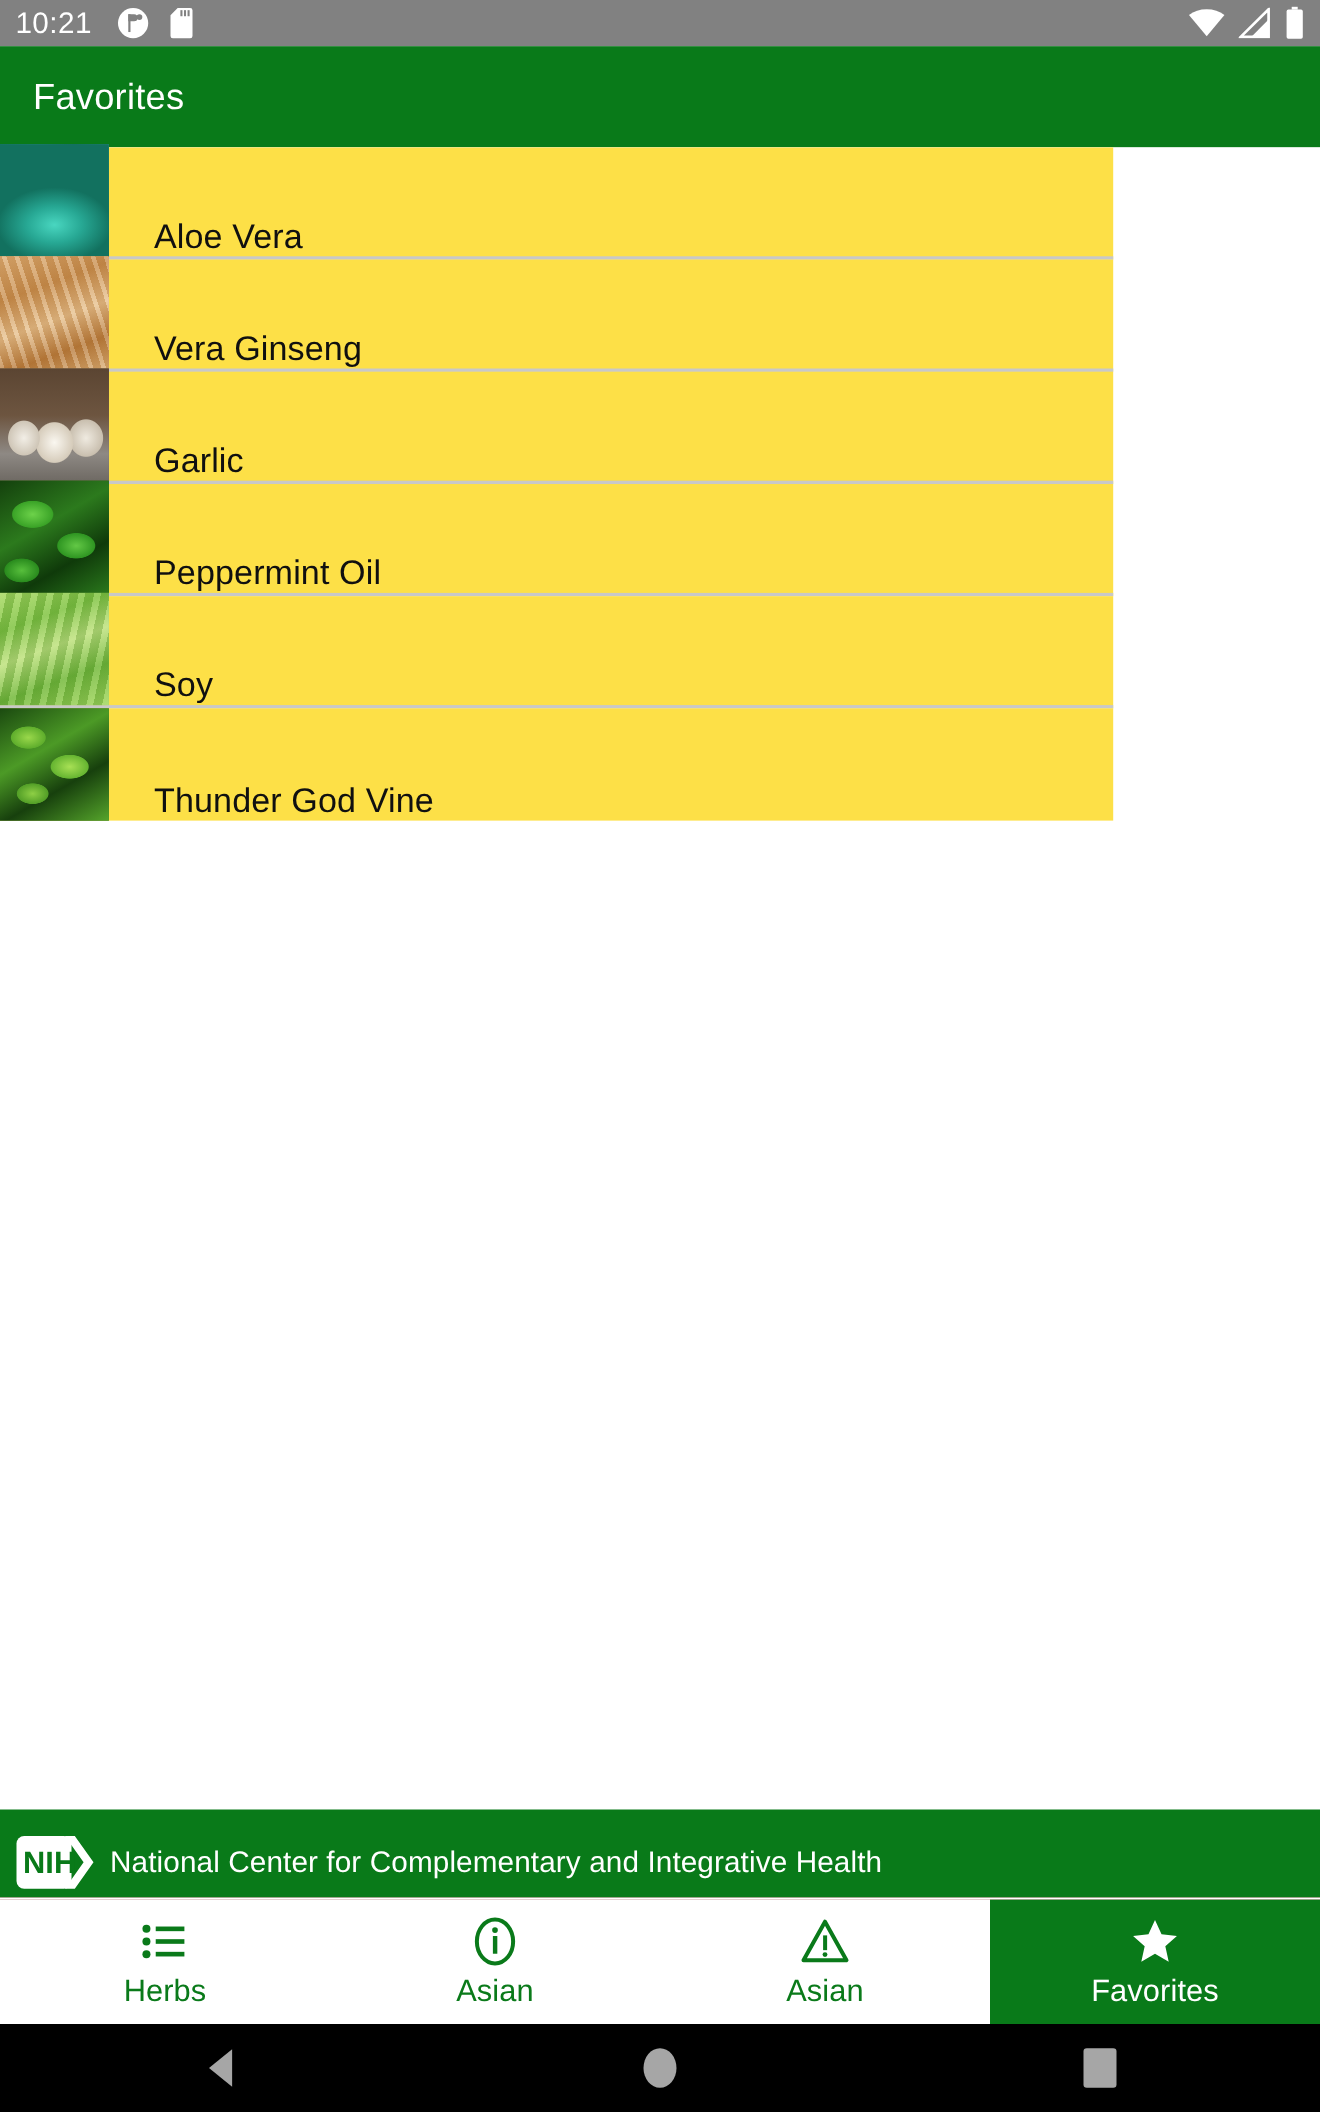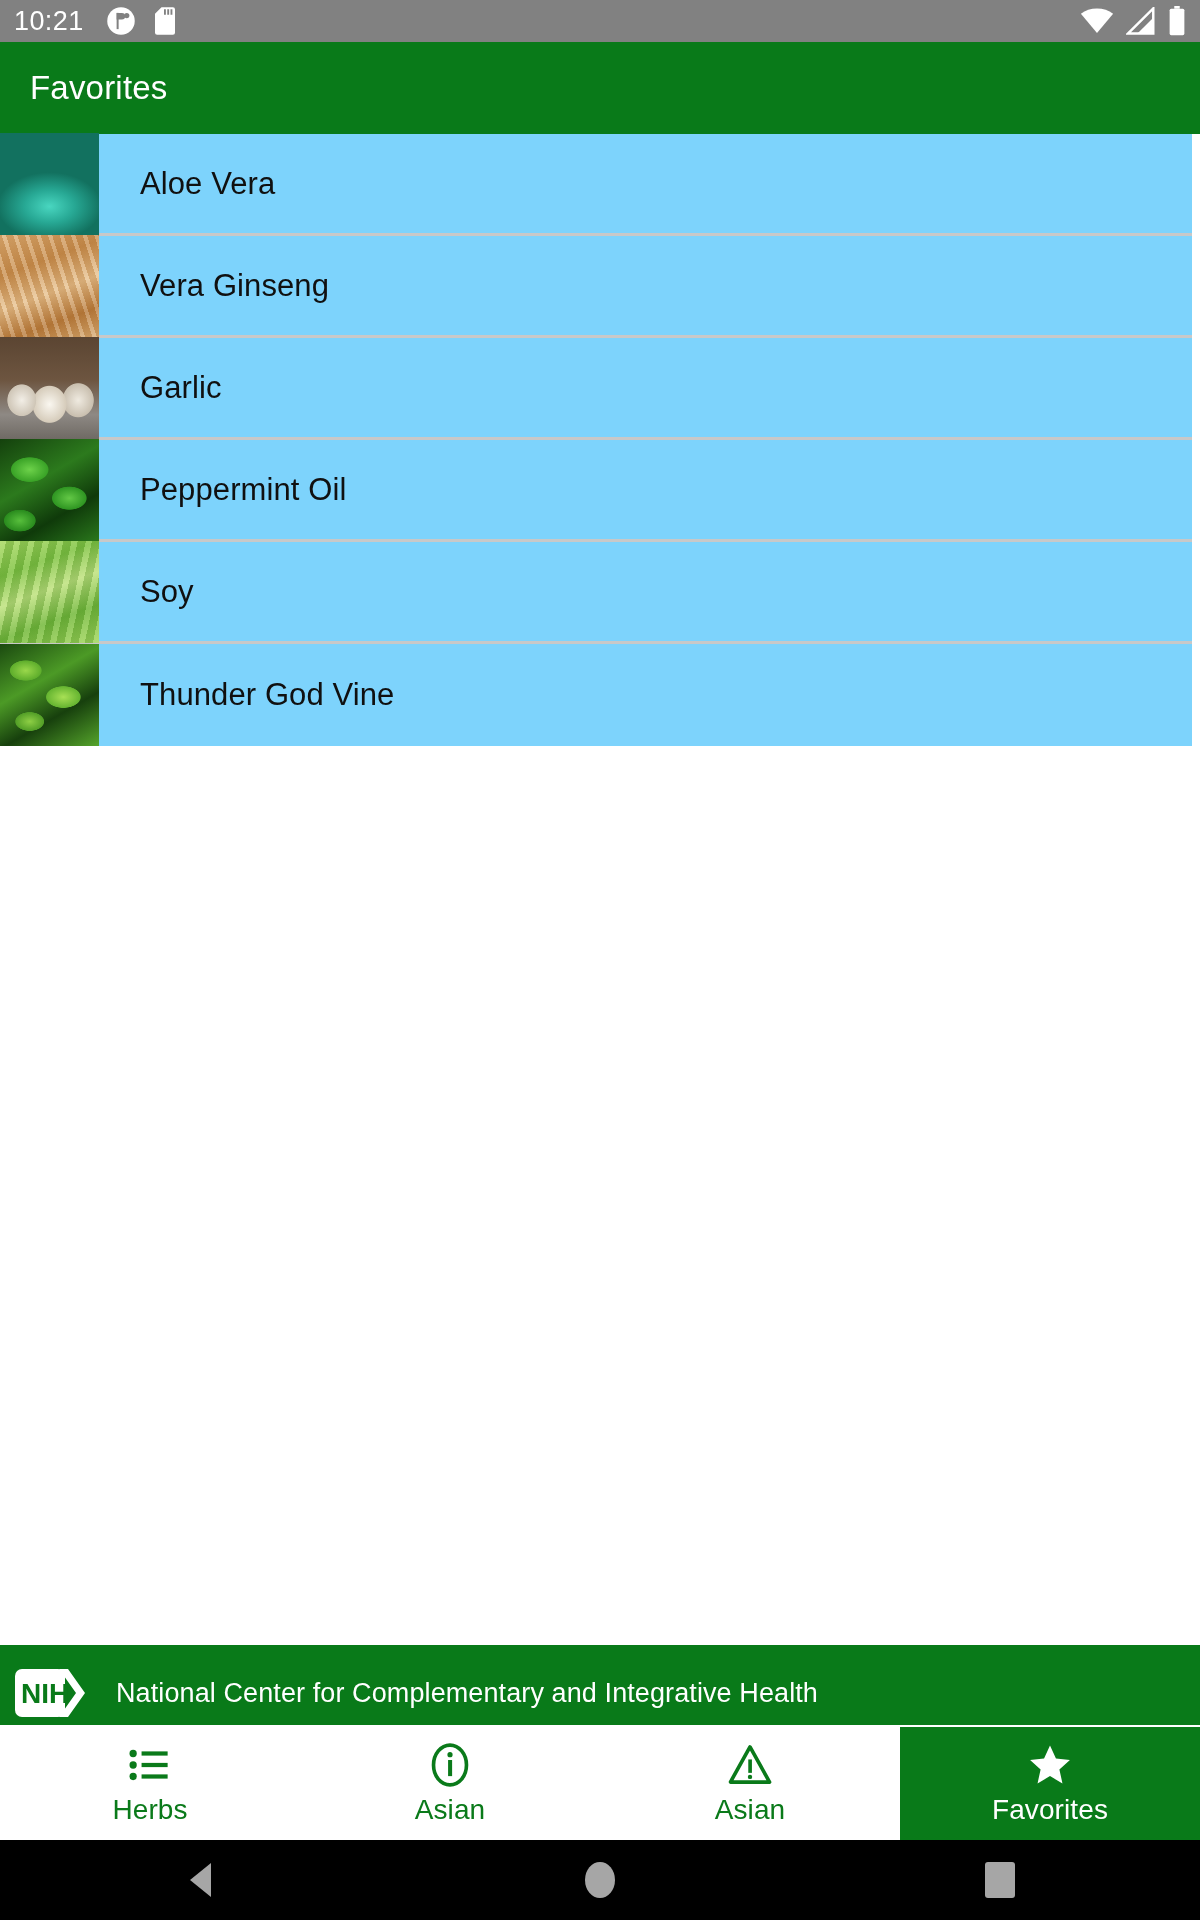--- a/index.html
+++ b/index.html
@@ -40,22 +40,22 @@
     position:absolute; left:30px; top:50%; transform:translateY(-50%);
     color:#ffffff; font-size:33px; font-weight:400; letter-spacing:.2px;
   }
 
   
   .list {
     position:absolute; top:134px; left:0; width:1200px;
     background:#ffffff;
   }
   .list-item {
-    position:relative; height:102px; width:1192px;
-    background:#7dd3fc; display:flex; align-items:center;
+    position:relative; height:102px; width:1012px;
+    background:#fde047; display:flex; align-items:flex-end;
     border-bottom:3px solid #c8c8c8;
   }
   .list-item:last-child { border-bottom:none; }
   .thumb {
     width:99px; height:102px; flex:0 0 99px;
     background-size:cover; background-position:center;
     position:relative; overflow:hidden;
   }
   .item-text-wrap {
     flex:1 1 auto; display:flex; align-items:center;
@@ -122,21 +122,21 @@
       #2f6c1b;
   }
 
   
   .nih-banner {
     position:absolute; left:0; top:1645px; width:1200px; height:96px;
     background:#097a19; display:flex; align-items:center; padding-left:14px;
   }
   .nih-logo { width:78px; height:54px; flex:0 0 78px; display:block; }
   .nih-text {
-    color:#ffffff; font-size:27px; font-weight:400; margin-left:24px;
+    color:#ffffff; font-size:27px; font-weight:400; margin-left:8px;
     letter-spacing:.1px; white-space:nowrap;
   }
 
   
   .tabbar {
     position:absolute; left:0; top:1725px; width:1200px; height:115px;
     background:#7f1d1d; display:flex; border-top:2px solid #ffffff;
   }
   .tab {
     flex:1 1 0; display:flex; flex-direction:column;

